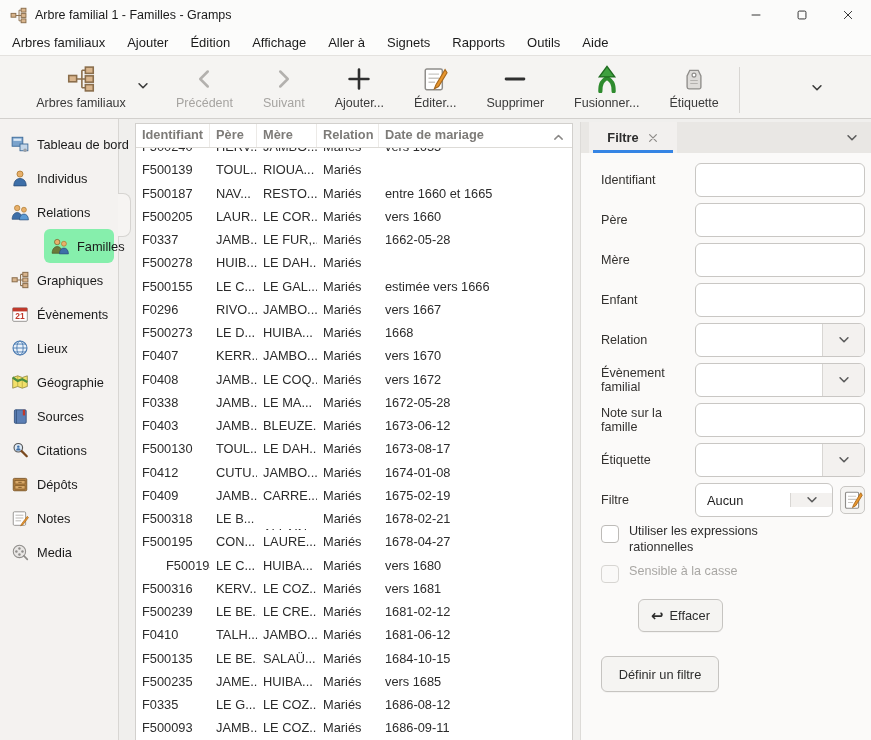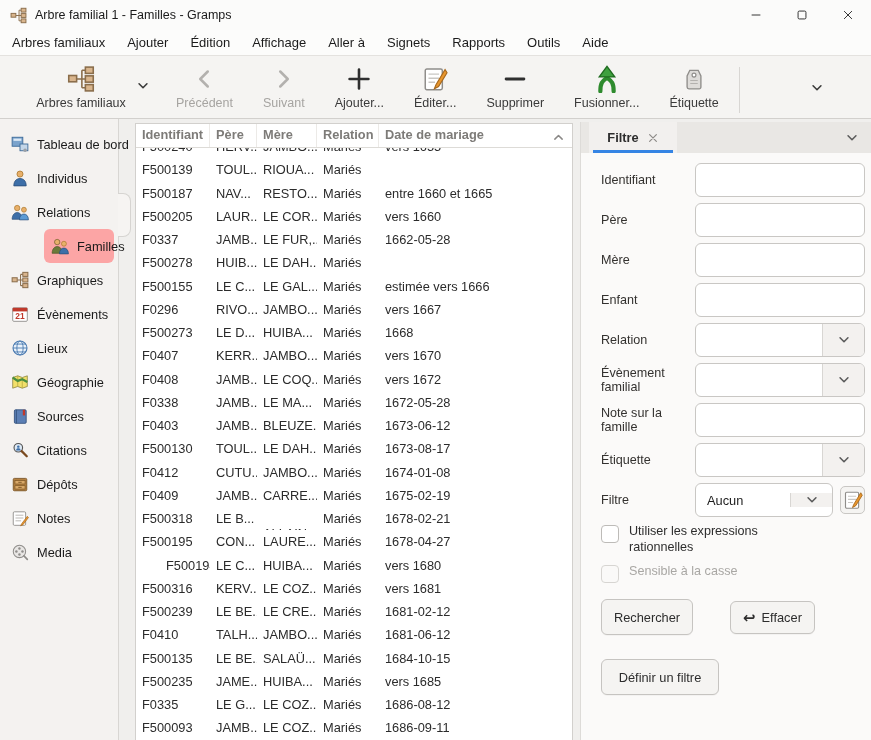--- a/index.html
+++ b/index.html
@@ -38,21 +38,21 @@
   #toolbar-separator { width:1px; height:46px; background:#d8d6d3; margin:6px 0 0 12px; flex:none; }
   #toolbar-overflow { margin-left:70px; margin-top:20px; }
 
   
   #content { position:absolute; left:0; top:119px; width:871px; bottom:0; }
 
   
   #sidebar { position:absolute; left:0; top:0; width:119px; bottom:0;
     background:#f4f2f0; border-right:1px solid #d8d6d3; padding-top:8px; }
   .side-item { height:34px; display:flex; align-items:center; margin:0 4px; border-radius:6px; padding-left:7px; }
-  .side-item.selected { background:#fca5a5;margin-left:44px; }
+  .side-item.selected { background:#86efac;margin-left:44px; }
   .side-item .slabel { margin-left:8px; color:#1b1b1b; font-size:12.8px; white-space:nowrap; }
   #sidebar-gripper { position:absolute; left:118px; top:74px; width:13px; height:44px;
     background:#f6f4f2; border:1px solid #d6d4d1; border-left:none; border-radius:0 8px 8px 0; }
 
   
   #table { position:absolute; left:135px; top:4px; width:438px; bottom:0;
     background:#ffffff; border:1px solid #d2d0cd; border-bottom:none; overflow:hidden; }
   #thead { position:relative; z-index:2; background:#ffffff; height:24px;
     border-bottom:1px solid #dddbd7; display:flex; }
   .th { font-size:12.8px; color:#7d7b78; font-weight:bold; padding:3px 0 0 6px;
@@ -700,21 +700,20 @@
           <div class="chk-row" style="margin-bottom: 8px;">
             <div class="chk-box"></div>
             <div class="chk-text" style="width: 150px;">Utiliser les expressions rationnelles</div>
           </div>
           <div class="chk-row disabled" style="margin-bottom: 8px;">
             <div class="chk-box"></div>
             <div class="chk-text">Sensible à la casse</div>
           </div>
         </div>
       <div id="filter-actions">
-        <button id="search-button" class="gtk-btn">Rechercher</button>
         <button id="clear-button" class="gtk-btn">
           <span class="undo-glyph">↩</span>
           <span>Effacer</span>
         </button>
       </div>
       <button id="define-filter-button" class="gtk-btn">Définir un filtre</button>
     </div>
   </div>
 
 </div>

